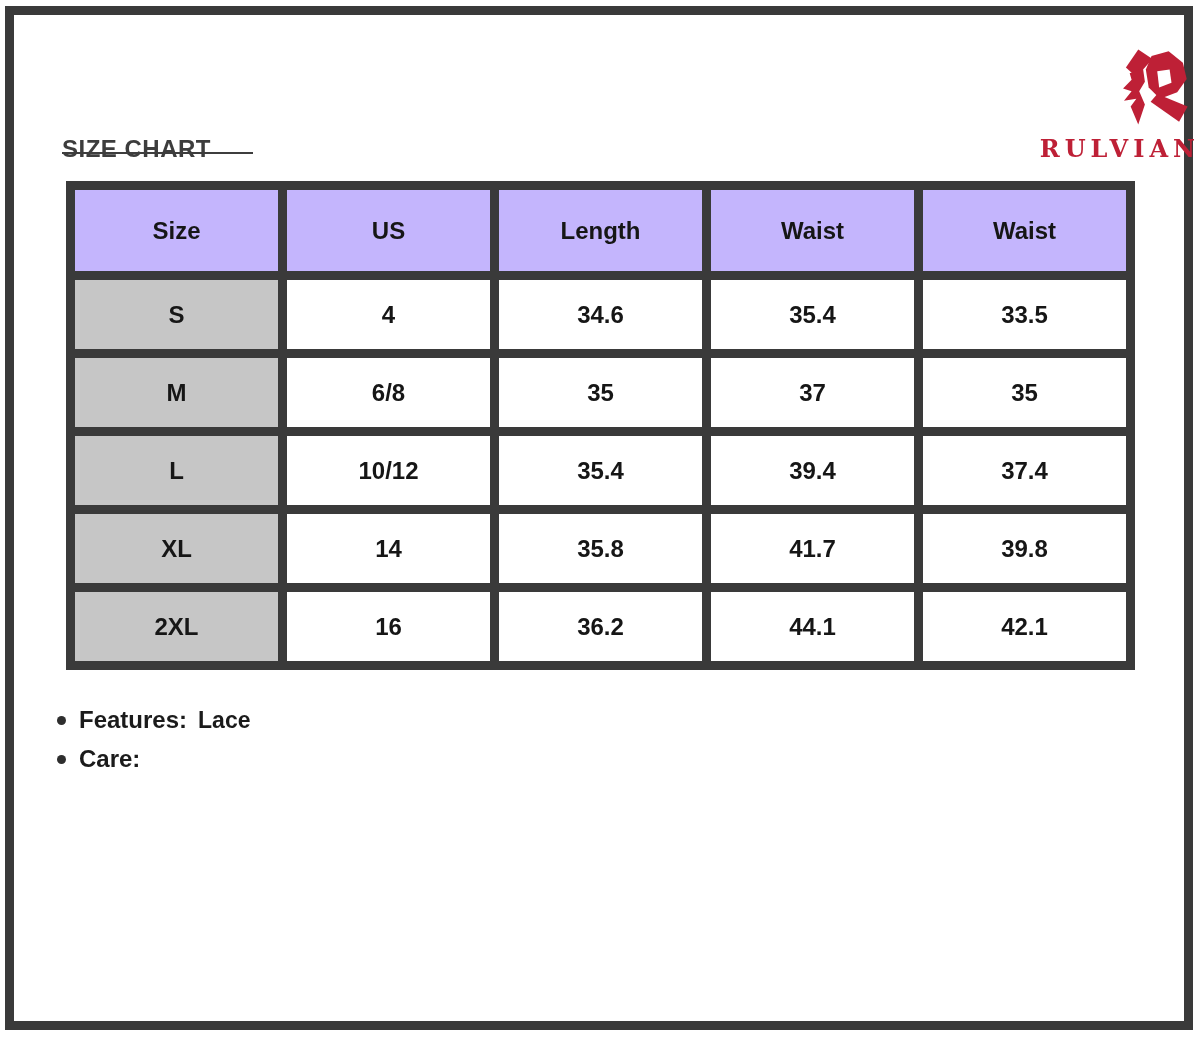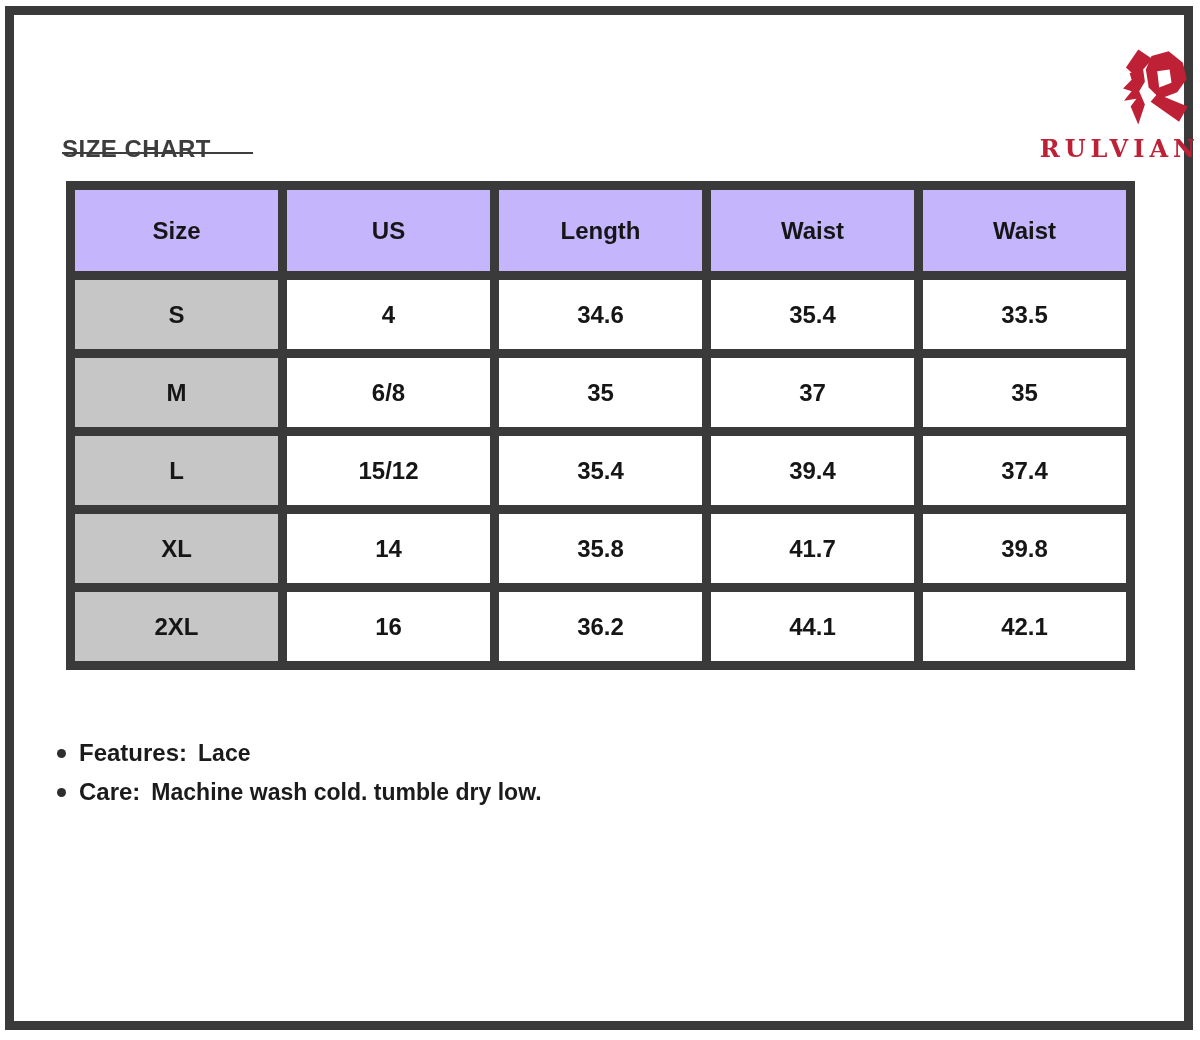--- a/index.html
+++ b/index.html
@@ -85,21 +85,21 @@
     height: 69px;
     background: #ffffff;
     font-size: 24px;
   }
   table.size-chart td.rowhead {
     background: #c6c6c6;
   }
   ul.details {
     position: absolute;
     left: 57px;
-    top: 738px;
+    top: 705px;
     margin: 0;
     padding: 0;
     list-style: none;
   }
   ul.details li {
     display: flex;
     align-items: center;
     height: 30px;
     margin-bottom: 9px;
   }
@@ -166,21 +166,21 @@
     </tr>
     <tr>
       <td class="rowhead">M</td>
       <td>6/8</td>
       <td>35</td>
       <td>37</td>
       <td>35</td>
     </tr>
     <tr>
       <td class="rowhead">L</td>
-      <td>15/12</td>
+      <td>10/12</td>
       <td>35.4</td>
       <td>39.4</td>
       <td>37.4</td>
     </tr>
     <tr>
       <td class="rowhead">XL</td>
       <td>14</td>
       <td>35.8</td>
       <td>41.7</td>
       <td>39.8</td>
@@ -197,15 +197,14 @@
 
 <ul class="details">
   <li>
     <span class="bullet-dot"></span>
     <span class="detail-label">Features:</span>
     <span class="detail-value">Lace</span>
   </li>
   <li>
     <span class="bullet-dot"></span>
     <span class="detail-label">Care:</span>
-    <span class="detail-value">Machine wash cold. tumble dry low.</span>
   </li>
 </ul>
 
 </body></html>

